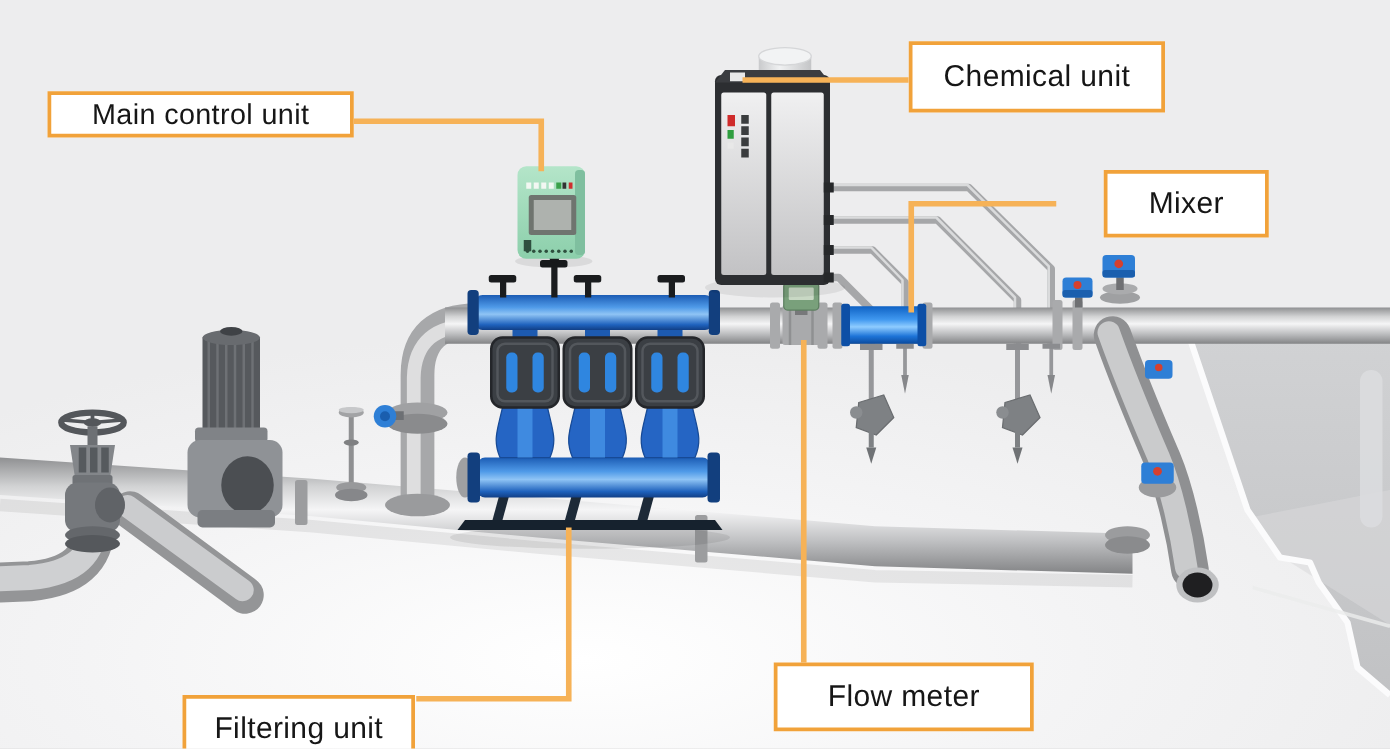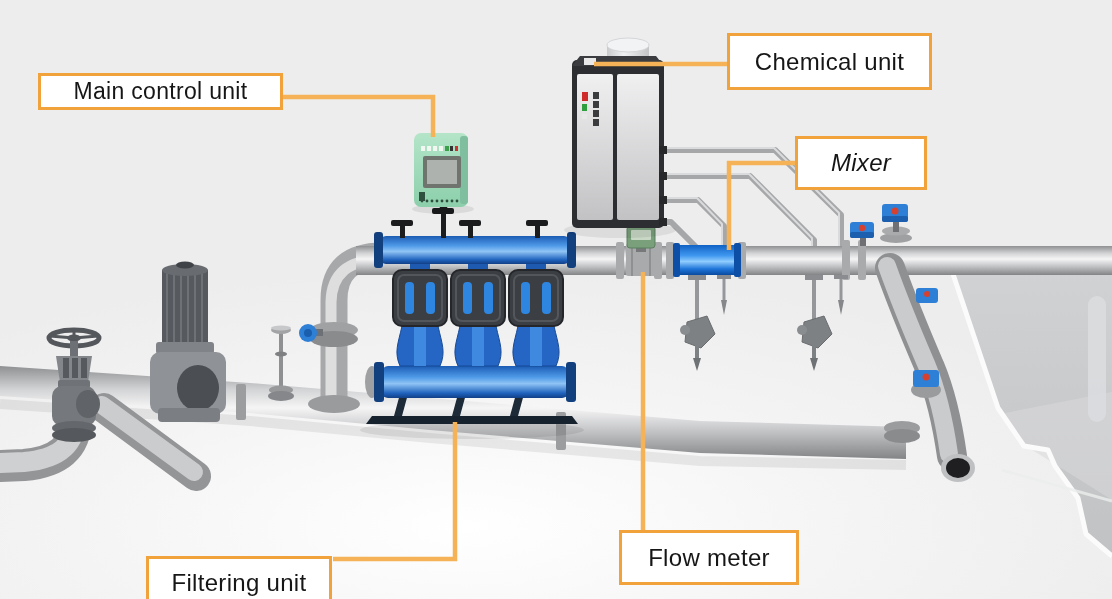--- a/index.html
+++ b/index.html
@@ -359,25 +359,25 @@
 </svg>
 
 <div class="callout fs23" style="left:38px;top:73px;width:245px;height:37px;">
   <span>Main control unit</span>
 </div>
 
 <div class="callout fs24" style="left:727px;top:33px;width:205px;height:57px;">
   <span>Chemical unit</span>
 </div>
 
-<div class="callout fs24" style="left:795px;top:136px;width:132px;height:54px;font-style:italic;">
+<div class="callout fs24" style="left:883px;top:136px;width:132px;height:54px;">
   <span>Mixer</span>
 </div>
 
 <div class="callout fs24" style="left:146px;top:556px;width:186px;height:54px;text-align:right;">
   <span>Filtering unit</span>
 </div>
 
-<div class="callout fs24" style="left:619px;top:530px;width:180px;height:55px;">
+<div class="callout fs24" style="left:619px;top:530px;width:208px;height:55px;">
   <span>Flow meter</span>
 </div>
 
 </div>
 
 </body></html>

